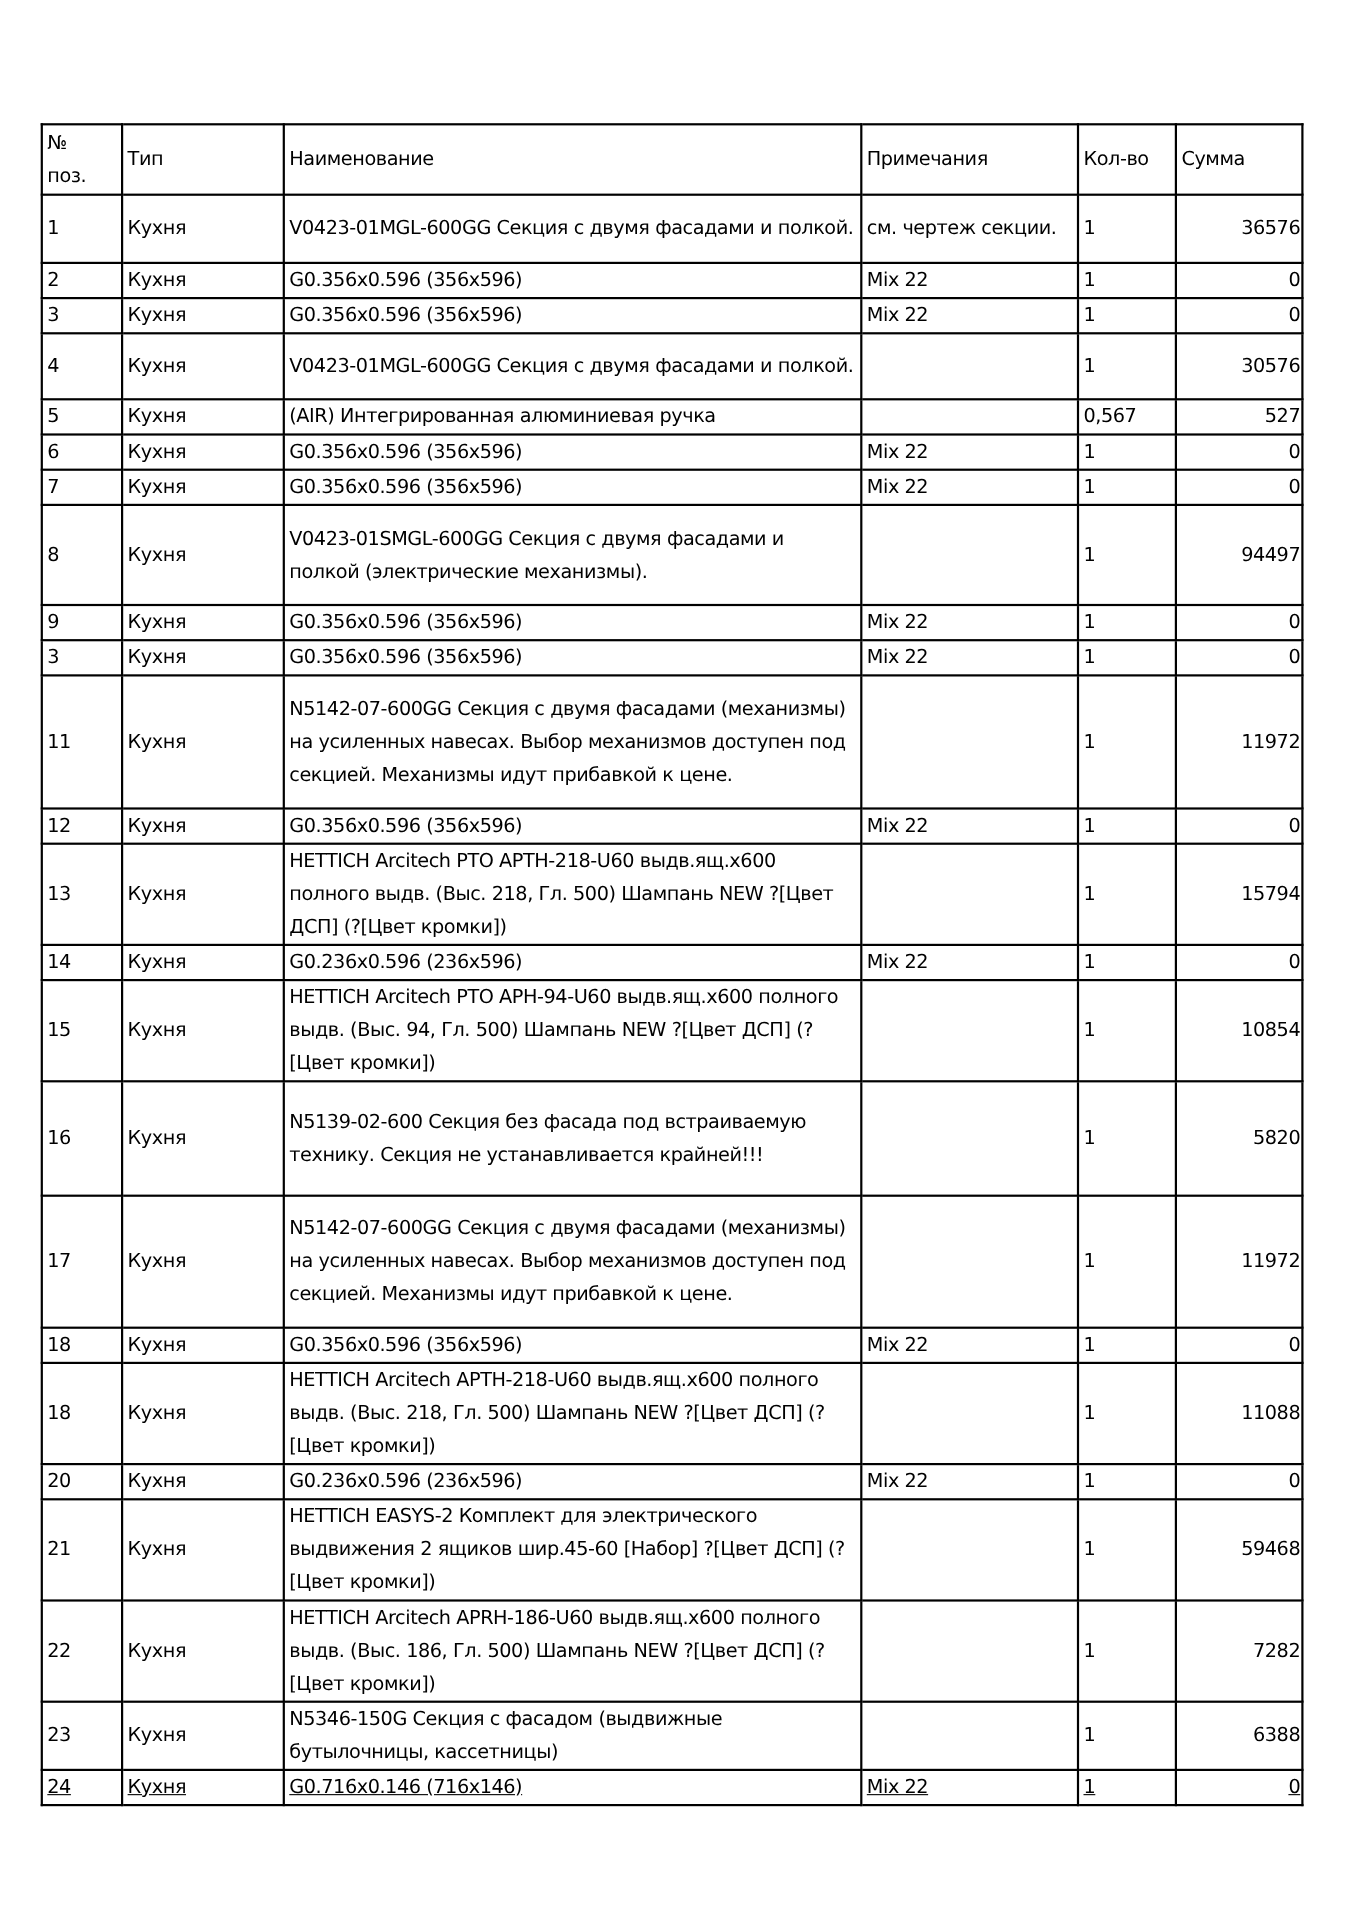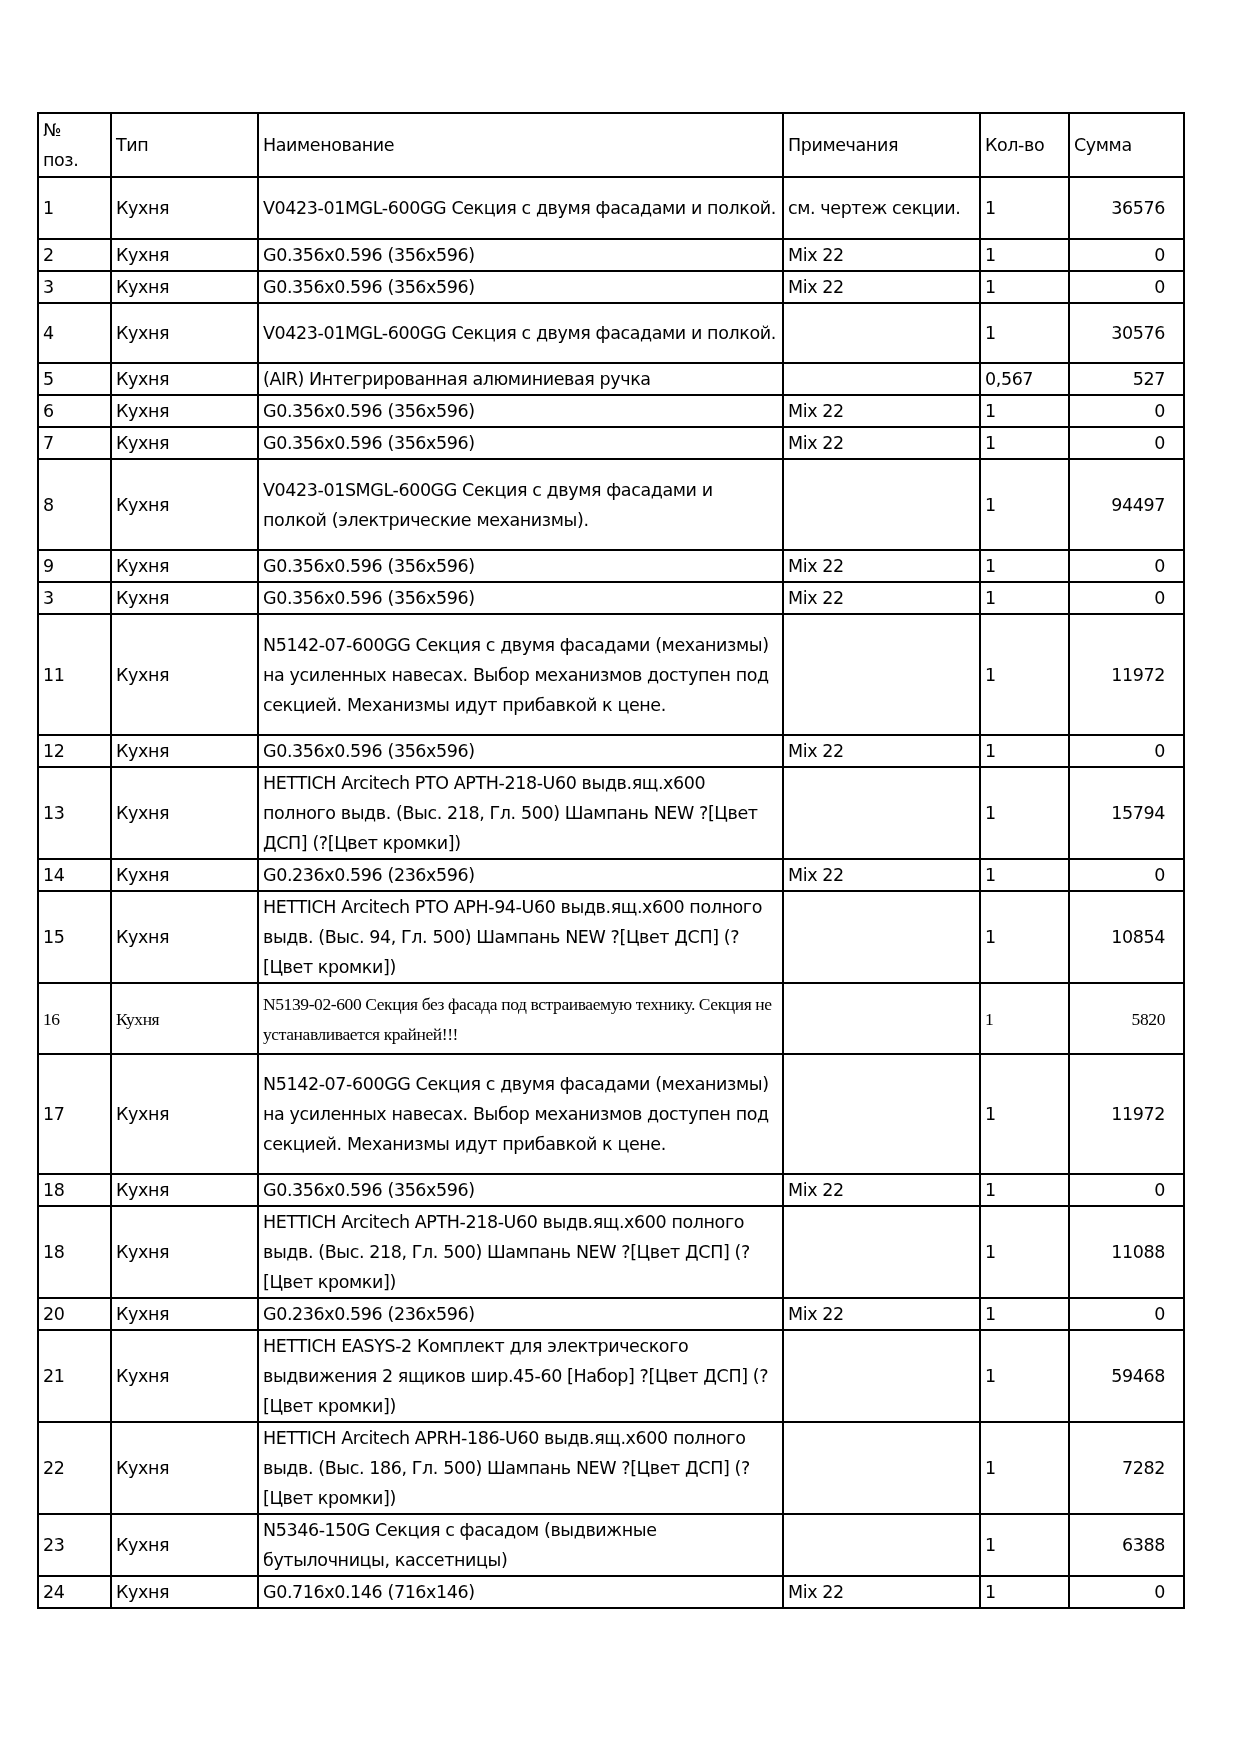--- a/index.html
+++ b/index.html
@@ -17,21 +17,21 @@
     letter-spacing: -0.4px;
     border: 2.5px solid #000;
   }
   table.spec td {
     border: 2px solid #000;
     padding: 0 4px;
     vertical-align: middle;
     line-height: 30px;
     overflow: hidden;
   }
-  table.spec td.num { text-align: right; padding-right: 18px; }
+  table.spec td.num { text-align: right; padding-right: 1px; }
   col.c1 { width: 73px; }
   col.c2 { width: 147px; }
   col.c3 { width: 525px; }
   col.c4 { width: 197px; }
   col.c5 { width: 89px; }
   col.c6 { width: 115px; }
   td.hdr-pos { line-height: 28px; }
 </style>
 </head>
 <body>
@@ -170,21 +170,21 @@
           <td class="num">0</td>
         </tr>
         <tr style="height: 91px;">
           <td>15</td>
           <td>Кухня</td>
           <td>HETTICH Arcitech PTO APH-94-U60 выдв.ящ.x600 полного выдв. (Выс. 94, Гл. 500) Шампань NEW ?[Цвет ДСП] (?[Цвет кромки])</td>
           <td></td>
           <td>1</td>
           <td class="num">10854</td>
         </tr>
-        <tr style="height: 71px; font-family: Liberation Serif, serif;">
+        <tr style="height: 104px;">
           <td>16</td>
           <td>Кухня</td>
           <td>N5139-02-600 Секция без фасада под встраиваемую технику. Секция не устанавливается крайней!!!</td>
           <td></td>
           <td>1</td>
           <td class="num">5820</td>
         </tr>
         <tr style="height: 120px;">
           <td>17</td>
           <td>Кухня</td>
@@ -234,21 +234,21 @@
           <td class="num">7282</td>
         </tr>
         <tr style="height: 60px;">
           <td>23</td>
           <td>Кухня</td>
           <td>N5346-150G Секция с фасадом (выдвижные бутылочницы, кассетницы)</td>
           <td></td>
           <td>1</td>
           <td class="num">6388</td>
         </tr>
-        <tr style="height: 31px;">
+        <tr style="height: 31px; text-decoration: underline;">
           <td>24</td>
           <td>Кухня</td>
           <td>G0.716x0.146 (716x146)</td>
           <td>Mix 22</td>
           <td>1</td>
           <td class="num">0</td>
         </tr>
       </tbody>
   </table>
 </div>

